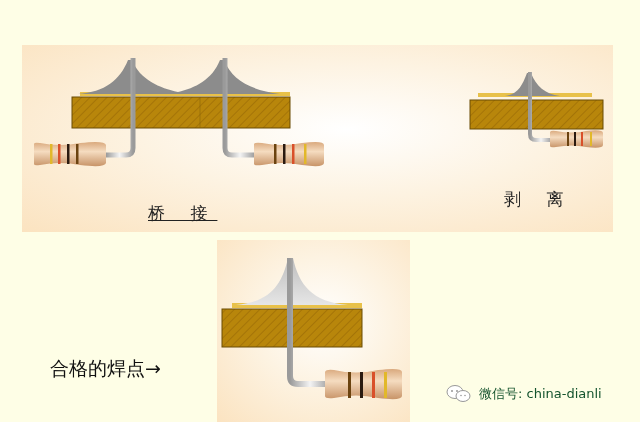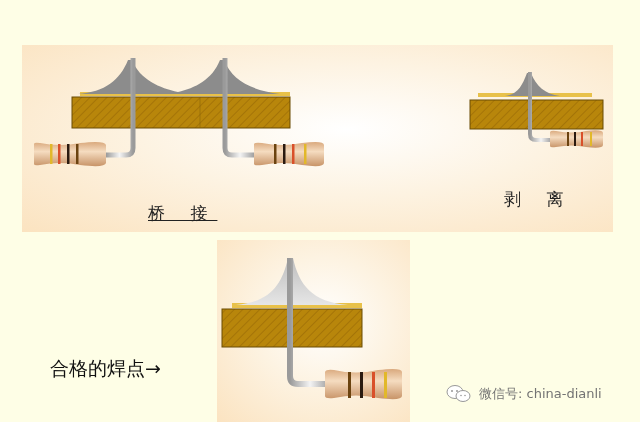--- a/index.html
+++ b/index.html
@@ -27,21 +27,21 @@
     #peel-caption { left: 498px; top: 188px; margin-left: 6px; }
     #good-label {
       position: absolute; left: 50px; top: 344px;
       font-family: "DejaVu Sans", sans-serif;
       font-size: 19px; color: #111; margin-top: 12px;
     }
     #watermark {
       position: absolute; left: 445px; top: 384px;
       display: flex; align-items: center; gap: 6px;
       font-family: "DejaVu Sans", sans-serif;
-      font-size: 13px; color: #737373;
+      font-size: 13px; color: #14532d;
     }
     #wechat-icon { width: 28px; height: 20px; position: relative; }
   </style>
 </head>
 <body>
 
 <div class="panel" id="top-panel"></div>
 <div class="panel" id="bottom-panel"></div>
 
 <svg width="640" height="422" viewBox="0 0 640 422">

